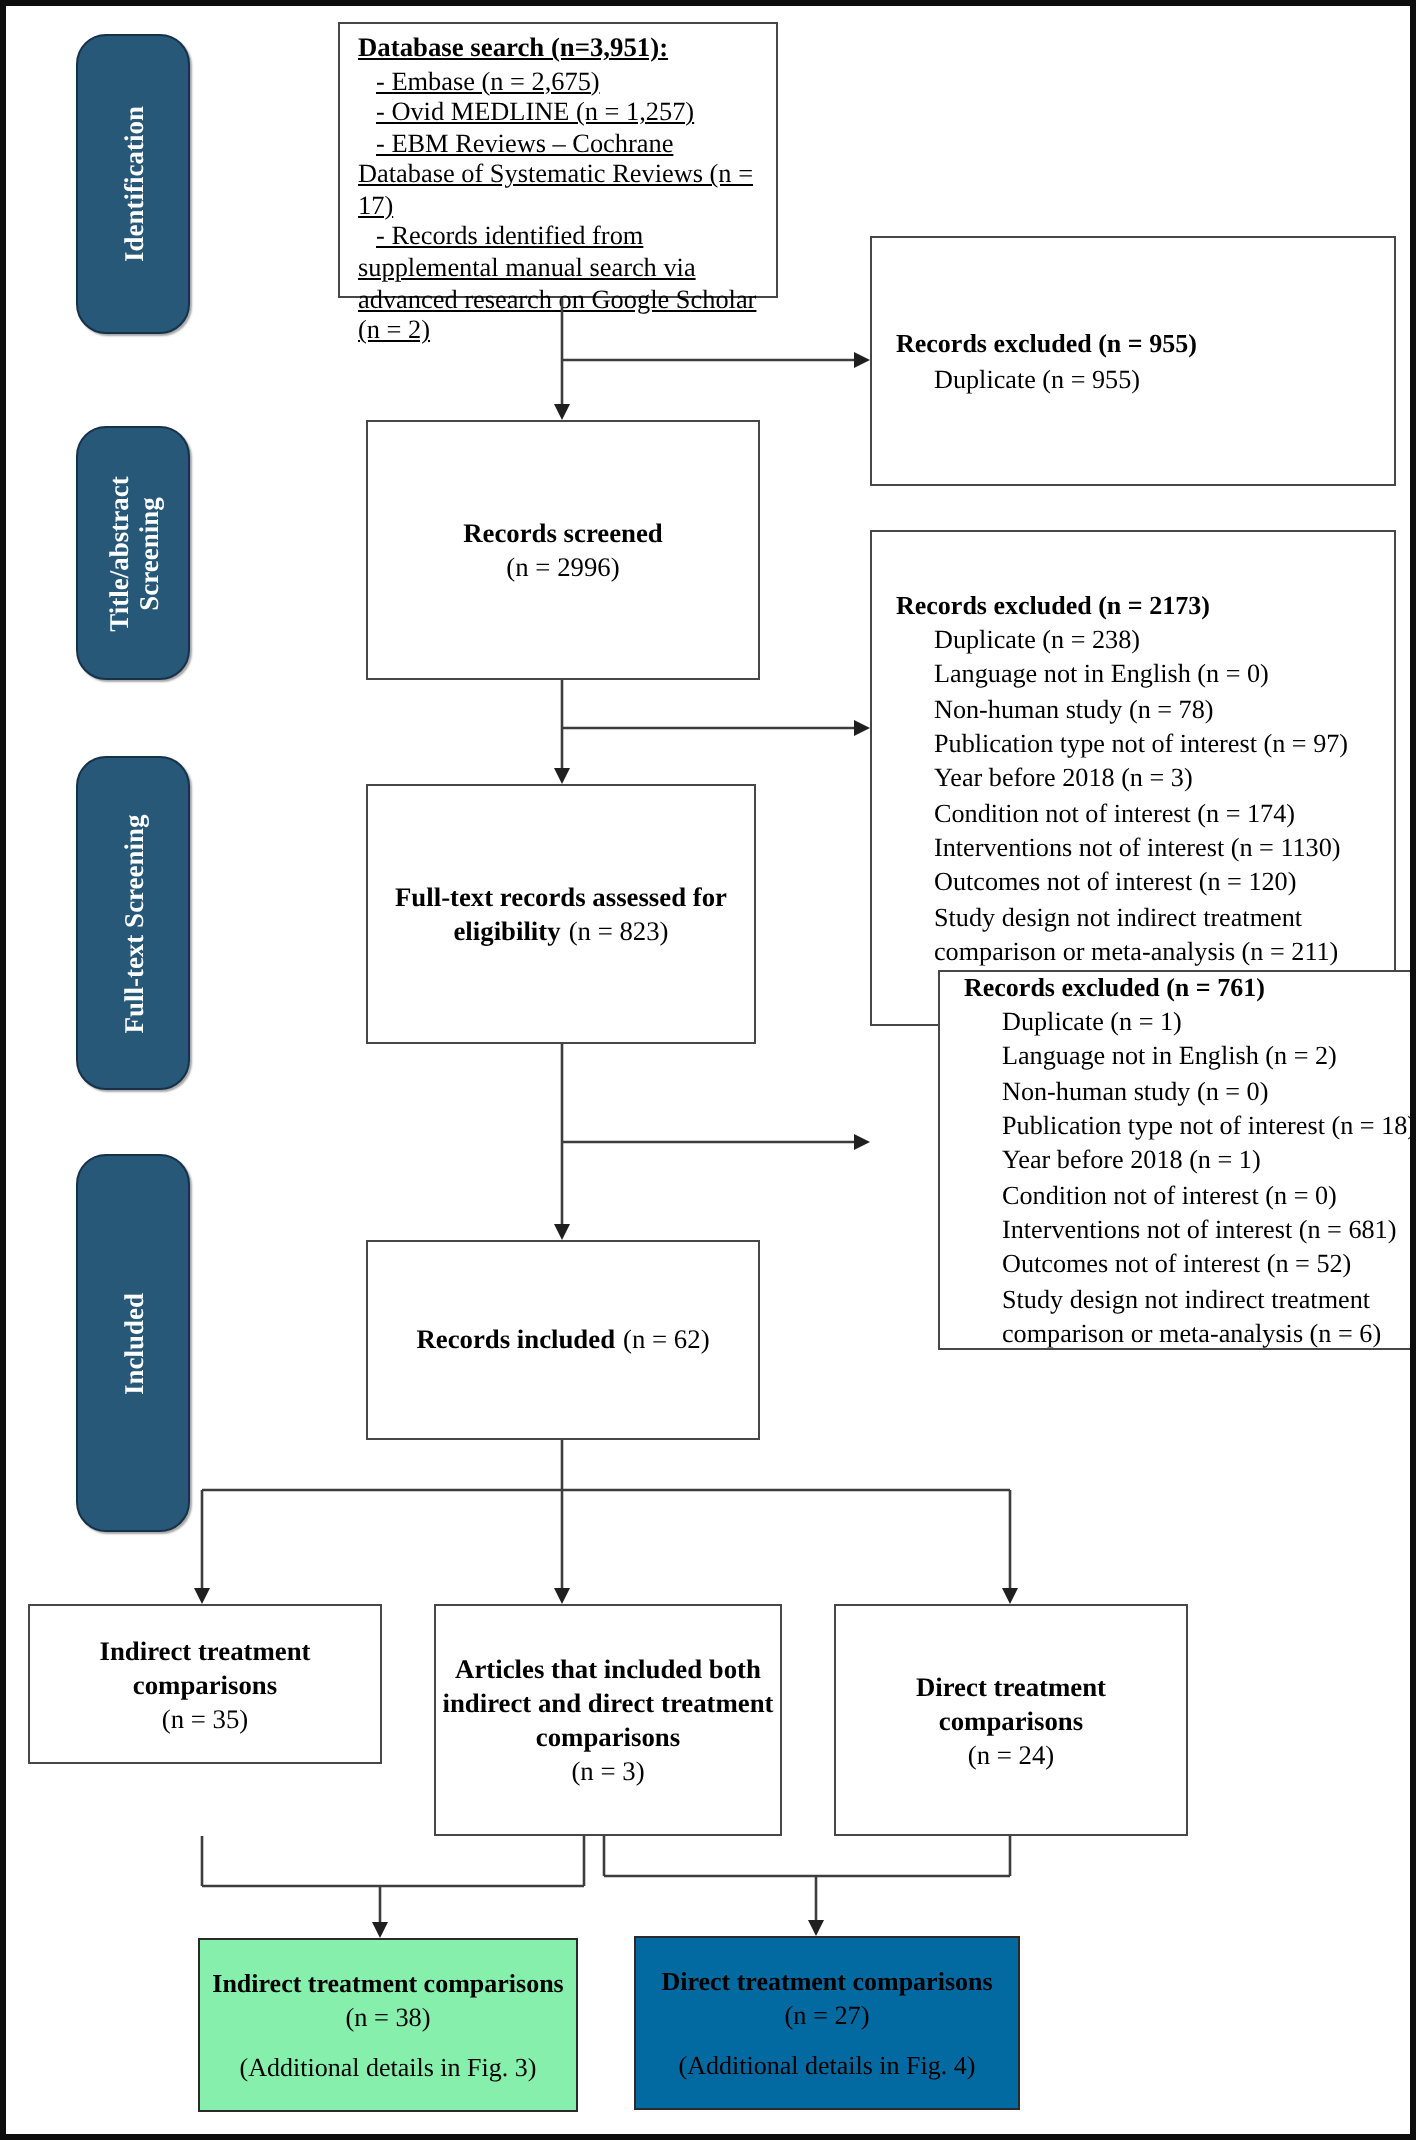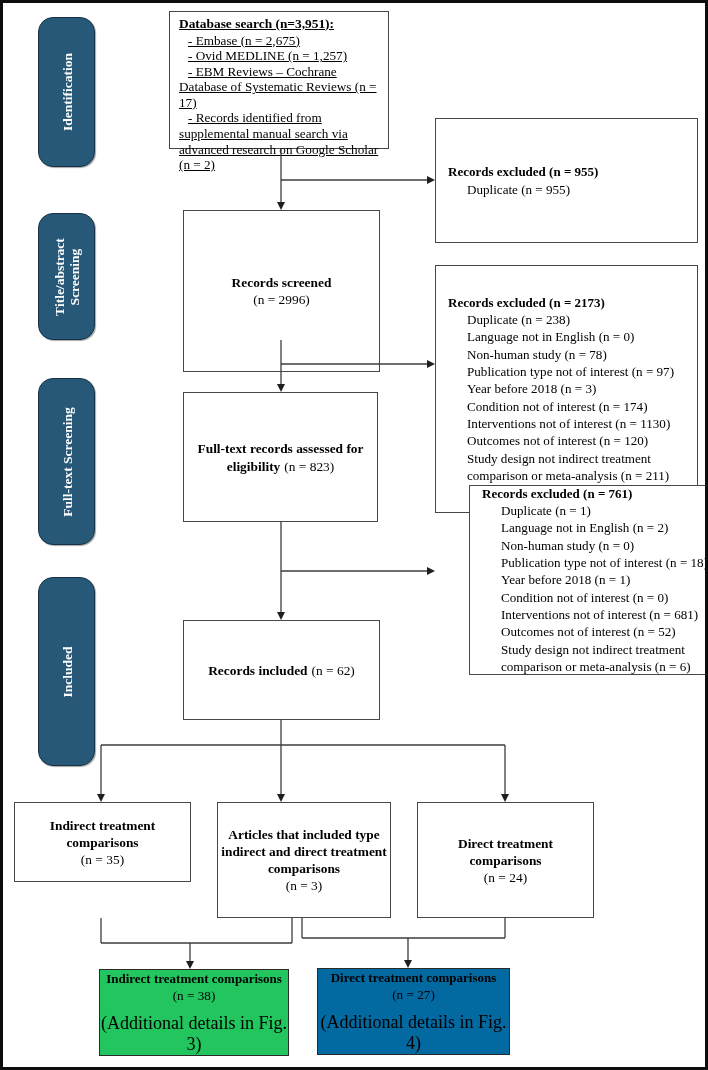--- a/index.html
+++ b/index.html
@@ -38,22 +38,22 @@
   .db .item { text-indent: 9px; }
   .excl {
     display: flex; flex-direction: column; justify-content: center;
     padding: 0 8px 0 12px; font-size: 13.1px; line-height: 17.3px;
   }
   .excl .t { font-size: 13px; line-height: 17.3px; }
   .excl .item { padding-left: 19px; }
   .final { border: 1.6px solid #2a2a2a; z-index: 2; }
   .final .t { font-size: 13px; white-space: nowrap; }
   .final .c { font-size: 13.2px; }
-  .final .note { font-size: 18px; margin-top: 9px; }
-  .final.yellow { background: #22c55e; }
+  .final .note { font-size: 13px; margin-top: 9px; }
+  .final.yellow { background: #86efac; }
   .final.purple { background: #0369a1; }
   svg.connectors {
     position: absolute; inset: 0; width: 708px; height: 1070px;
     pointer-events: none; z-index: 4;
   }
   svg.connectors line { stroke: #3d3d3d; stroke-width: 1.3; }
   svg.connectors polygon { fill: #1f1f1f; }
 </style>
 </head>
 <body>
@@ -86,21 +86,21 @@
 </div>
 
 <div class="fbox db" style="left:169px;top:11px;width:220px;height:138px;">
   <div class="t">Database search (n=3,951):</div>
   <div class="item">- Embase (n = 2,675)</div>
   <div class="item">- Ovid MEDLINE (n = 1,257)</div>
   <div class="item">- EBM Reviews – Cochrane Database of Systematic Reviews (n = 17)</div>
   <div class="item">- Records identified from supplemental manual search via advanced research on Google Scholar (n = 2)</div>
 </div>
 
-<div class="fbox center" style="left:183px;top:210px;width:197px;height:162px;">
+<div class="fbox center" style="left:183px;top:210px;width:197px;height:130px;">
   <div class="t">Records screened</div>
   <div class="c">(n = 2996)</div>
 </div>
 
 <div class="fbox center" style="left:183px;top:392px;width:195px;height:130px;">
   <div class="t">Full-text records assessed for</div>
   <div>
     <span class="t">eligibility</span>
     <span class="c">(n = 823)</span>
   </div>
@@ -143,21 +143,21 @@
   <div class="item">Outcomes not of interest (n = 52)</div>
   <div class="item">Study design not indirect treatment comparison or meta-analysis (n = 6)</div>
 </div>
 
 <div class="fbox center" style="left:14px;top:802px;width:177px;height:80px;">
   <div class="t">Indirect treatment</div>
   <div class="t">comparisons</div>
   <div class="c">(n = 35)</div>
 </div>
 <div class="fbox center" style="left:217px;top:802px;width:174px;height:116px;">
-  <div class="t">Articles that included type</div>
+  <div class="t">Articles that included both</div>
   <div class="t">indirect and direct treatment</div>
   <div class="t">comparisons</div>
   <div class="c">(n = 3)</div>
 </div>
 <div class="fbox center" style="left:417px;top:802px;width:177px;height:116px;">
   <div class="t">Direct treatment</div>
   <div class="t">comparisons</div>
   <div class="c">(n = 24)</div>
 </div>
 

